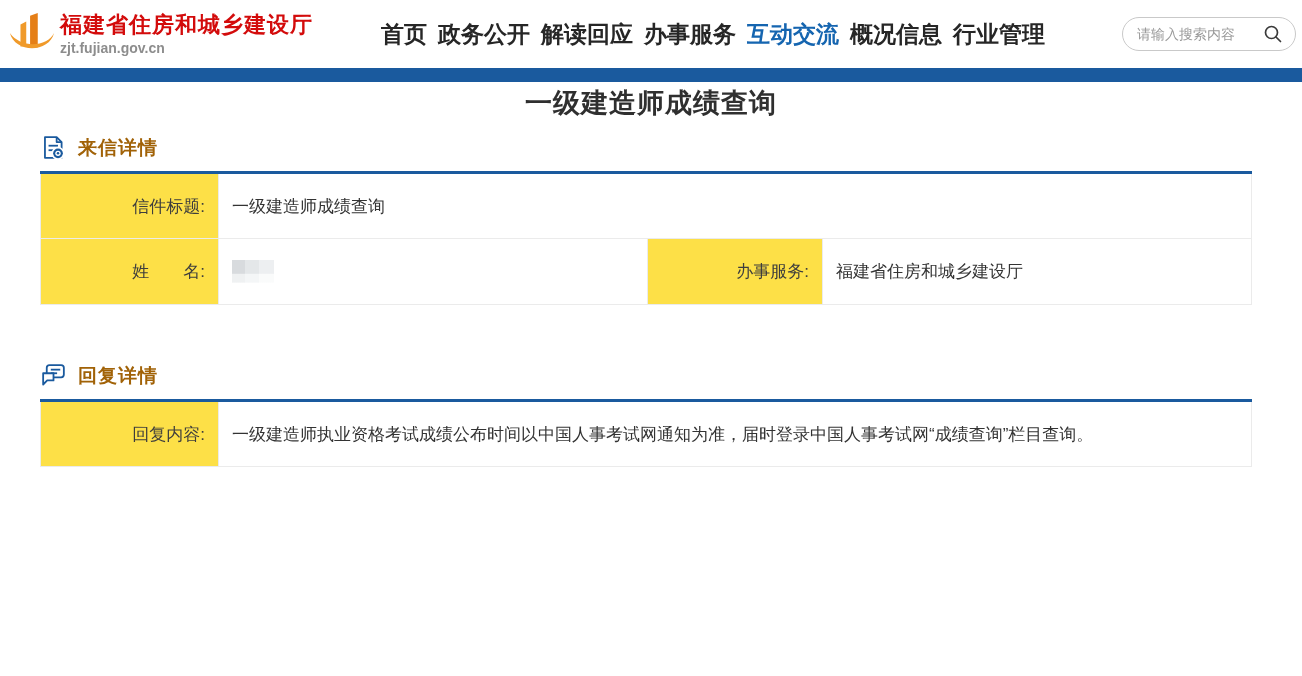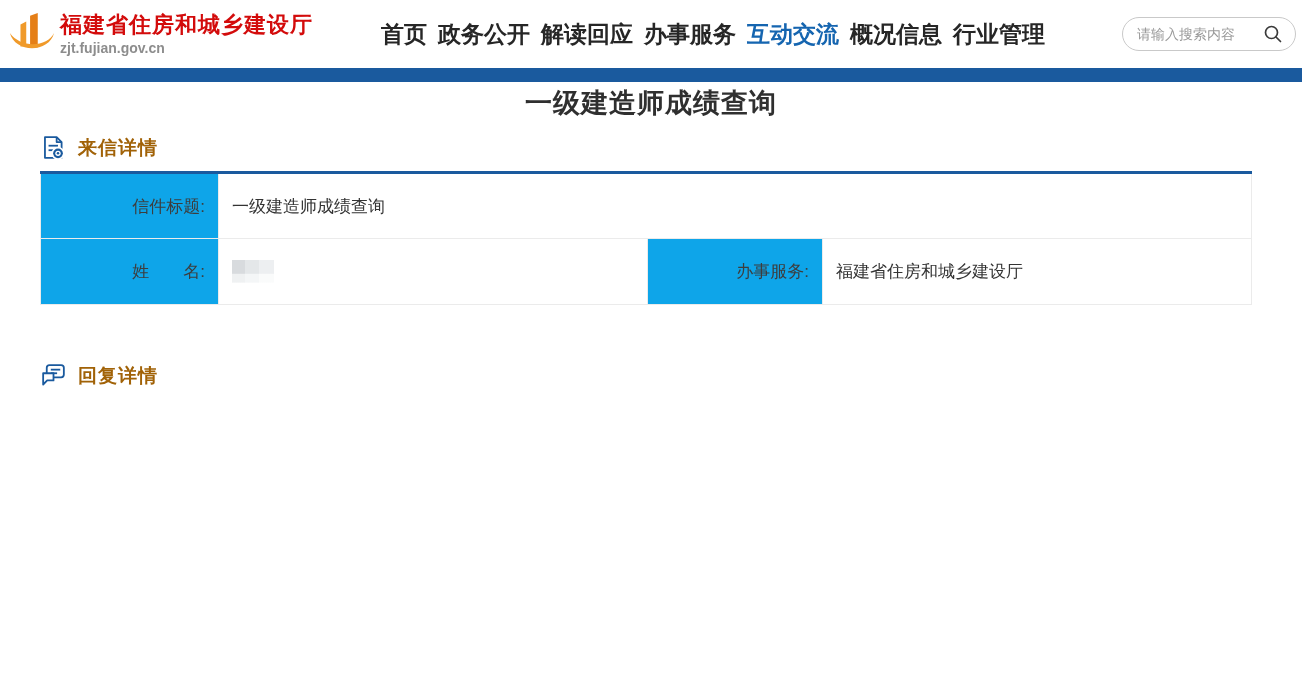--- a/index.html
+++ b/index.html
@@ -34,21 +34,21 @@
 
   .section { margin-left:40px; width:1212px; }
   .section-header { display:flex; align-items:center; margin-top:15px; }
   .section-header.second { margin-top:57px; }
   .section-icon { width:27px; height:27px; margin-right:11px; flex:0 0 auto; }
   .section-title { font-size:19px; font-weight:bold; color:#a16207; letter-spacing:1px; }
 
   table.detail { width:100%; border-collapse:collapse; margin-top:10px;
     border-top:3px solid #1a5a9e; border-bottom:1px solid #ebebeb; table-layout:fixed; }
   table.detail td { border:1px solid #ebebeb; height:66px; font-size:17px; vertical-align:middle; }
-  td.lbl { background:#0ea5e9; text-align:right; padding-right:13px; color:#3d3d3d;
+  td.lbl { background:#fde047; text-align:right; padding-right:13px; color:#3d3d3d;
     white-space:nowrap; }
   td.val { background:#fff; text-align:left; padding-left:13px; color:#333; }
 
   .mosaic { display:inline-block; width:42px; height:23px; vertical-align:middle;
     background-image:
       linear-gradient(90deg,#d8dbde 0 32%,#e4e7e9 32% 65%,#edeff1 65% 100%),
       linear-gradient(90deg,#eff1f2 0 32%,#f4f6f7 32% 65%,#fafbfb 65% 100%);
     background-size:100% 60%,100% 42%;
     background-position:top,bottom;
     background-repeat:no-repeat; }
@@ -141,15 +141,19 @@
   </div>
 
   <table class="detail">
     <colgroup>
         <col style="width:178px">
         <col style="width:429px">
         <col style="width:175px">
         <col>
       </colgroup>
     <tbody>
+    <tr>
+      <td class="lbl">回复内容:</td>
+      <td class="val" colspan="3">一级建造师执业资格考试成绩公布时间以中国人事考试网通知为准，届时登录中国人事考试网“成绩查询”栏目查询。</td>
+    </tr>
   </tbody>
     </table>
 </div>
 
 </body></html>

